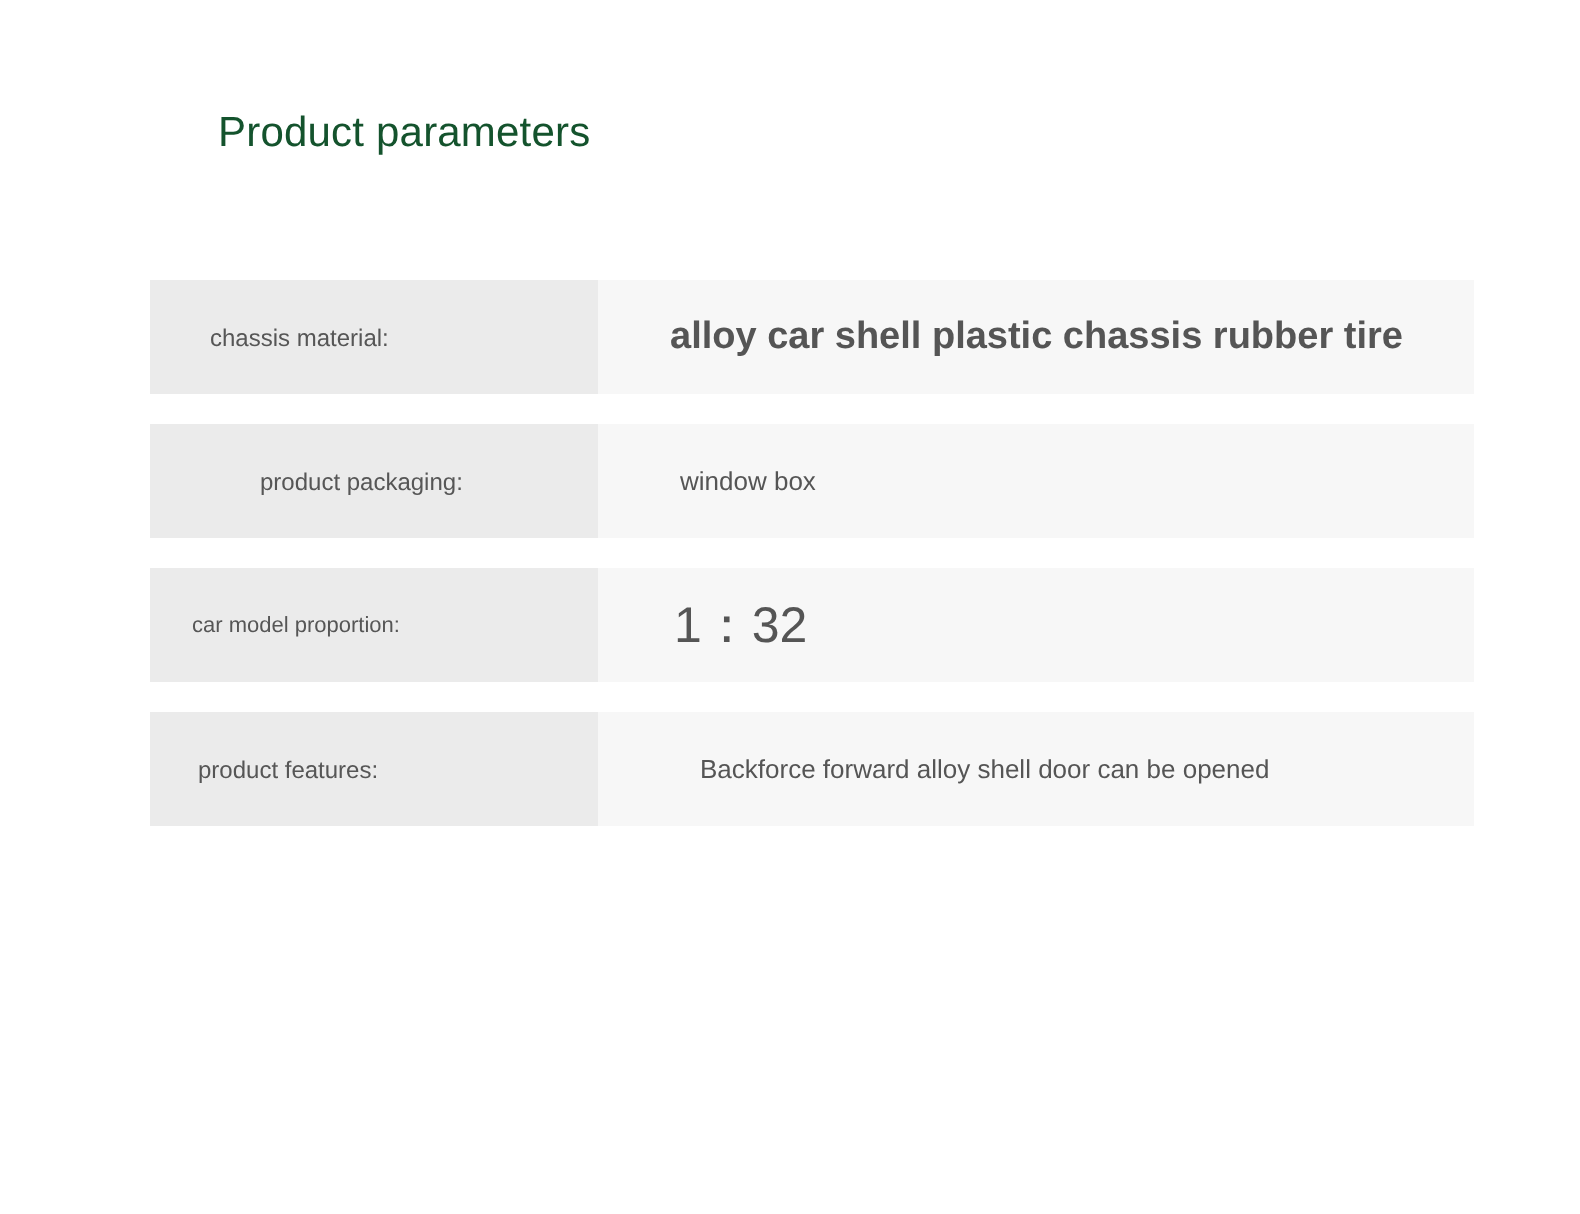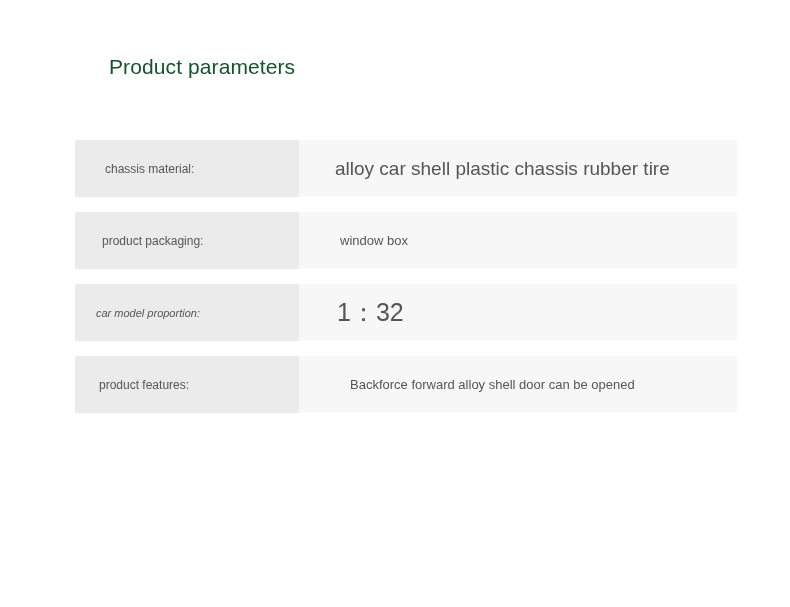--- a/index.html
+++ b/index.html
@@ -66,29 +66,29 @@
   .value-text {
     color: #555555;
     white-space: nowrap;
   }
 
   
   .row-name .label-text   { font-size: 17px; padding-left: 25px; color: #4d4d4d; }
   .row-name .value-text   { font-size: 13px; padding-left: 41px; }
 
   .row-material .label-text { font-size: 12px; padding-left: 30px; }
-  .row-material .value-text { font-size: 19px; padding-left: 36px; }
+  .row-material .value-text { font-size: 19px; padding-left: 36px; font-weight: bold; }
 
   .row-size .label-text   { font-size: 14px; padding-left: 33px; }
   .row-size .value-text   { font-size: 25px; padding-left: 40px; }
 
-  .row-packaging .label-text { font-size: 12px; padding-left: 27px; }
+  .row-packaging .label-text { font-size: 12px; padding-left: 27px; margin-left: 28px; }
   .row-packaging .value-text { font-size: 13px; padding-left: 41px; }
 
-  .row-proportion .label-text { font-size: 11px; padding-left: 21px; font-style: italic; }
+  .row-proportion .label-text { font-size: 11px; padding-left: 21px; }
   .row-proportion .value-text { font-size: 25px; padding-left: 38px; }
 
   .row-features .label-text { font-size: 12px; padding-left: 24px; }
   .row-features .value-text { font-size: 13px; padding-left: 51px; }
 </style>
 </head>
 <body>
 
 <div class="page-title">Product parameters</div>
 

